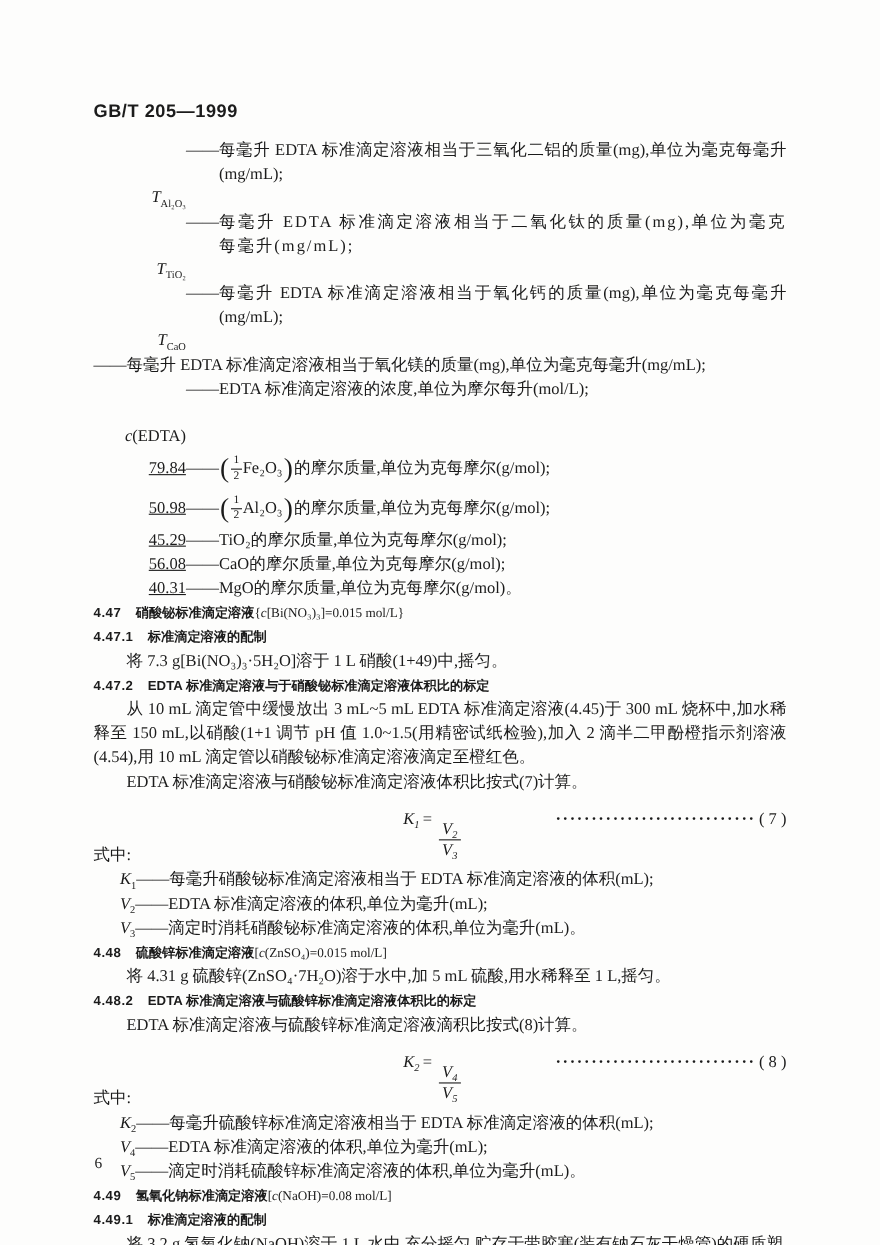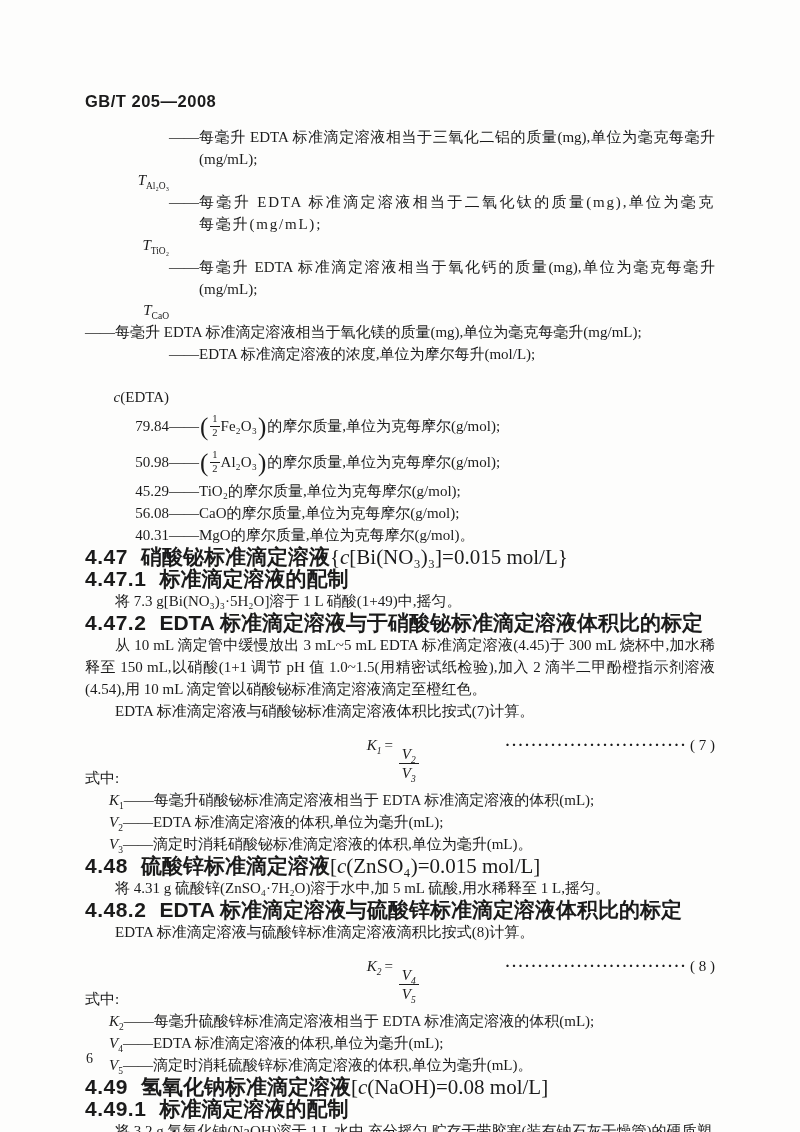--- a/index.html
+++ b/index.html
@@ -20,30 +20,30 @@
   
   .def-row { display:flex; }
   .def-term { flex:none; width:84px; text-align:right; white-space:nowrap;margin-top:43px; }
   .def-dash { flex:none; white-space:nowrap; }
   .def-text { flex:1; text-align:justify; }
   .ls .def-text { letter-spacing:1.8px; }
 
   
   .molar-row { display:flex; align-items:center; }
   .molar-row.tall { height:36px; }
-  .molar-val { flex:none; width:84px; text-align:right; }
+  .molar-val { flex:none; width:84px; text-align:right;text-decoration:underline; }
   .molar-text { flex:1; }
   .bigp { font-size:25px; font-weight:400; line-height:1; padding:0 1px; }
   .frac { display:inline-flex; flex-direction:column; align-items:center;
           font-size:10.5px; line-height:1.15; margin:0 1px; vertical-align:middle; }
   .frac .fnum { border-bottom:1px solid #1b1b1b; padding:0 2px; }
   .frac .fden { padding:0 2px; }
 
   
-  .sec-h { font-family:"Liberation Sans","DejaVu Sans",sans-serif; font-weight:700; font-size:21px; }
+  .sec-h { font-family:"Liberation Sans","DejaVu Sans",sans-serif; font-weight:700; font-size:12px; }
   .sec-h .num { margin-right:13px; letter-spacing:.5px; }
   .sec-h .spec { font-family:"Liberation Serif","DejaVu Serif",serif; font-weight:400; }
 
   .para { text-indent:30px; text-align:justify; }
 
   
   .formula-row { display:flex; align-items:center; margin:3px 0 2px; height:40px; }
   .fr-left { flex:1.05; }
   .formula { display:inline-flex; align-items:center; font-style:italic; }
   .f-eq { margin:0 6px 0 3px; font-style:normal; }
@@ -59,21 +59,21 @@
   .exp-dash { white-space:nowrap; }
 
   .page-number { position:absolute; left:86px; top:1048px; font-size:14px; }
 </style>
 </head>
 <body>
 
 <div class="page">
   <div class="content">
 
-    <div class="doc-header">GB/T 205—2008</div>
+    <div class="doc-header">GB/T 205—1999</div>
 
     <div>
       <div class="def-row">
         <span class="def-term"><i>T</i><sub>Al₂O₃</sub><span></span></span>
         <span class="def-dash">——</span>
         <span class="def-text">每毫升 EDTA 标准滴定溶液相当于三氧化二铝的质量(mg),单位为毫克每毫升(mg/mL);</span>
       </div>
       <div class="def-row ls">
         <span class="def-term"><i>T</i><sub>TiO₂</sub><span></span></span>
         <span class="def-dash">——</span>

